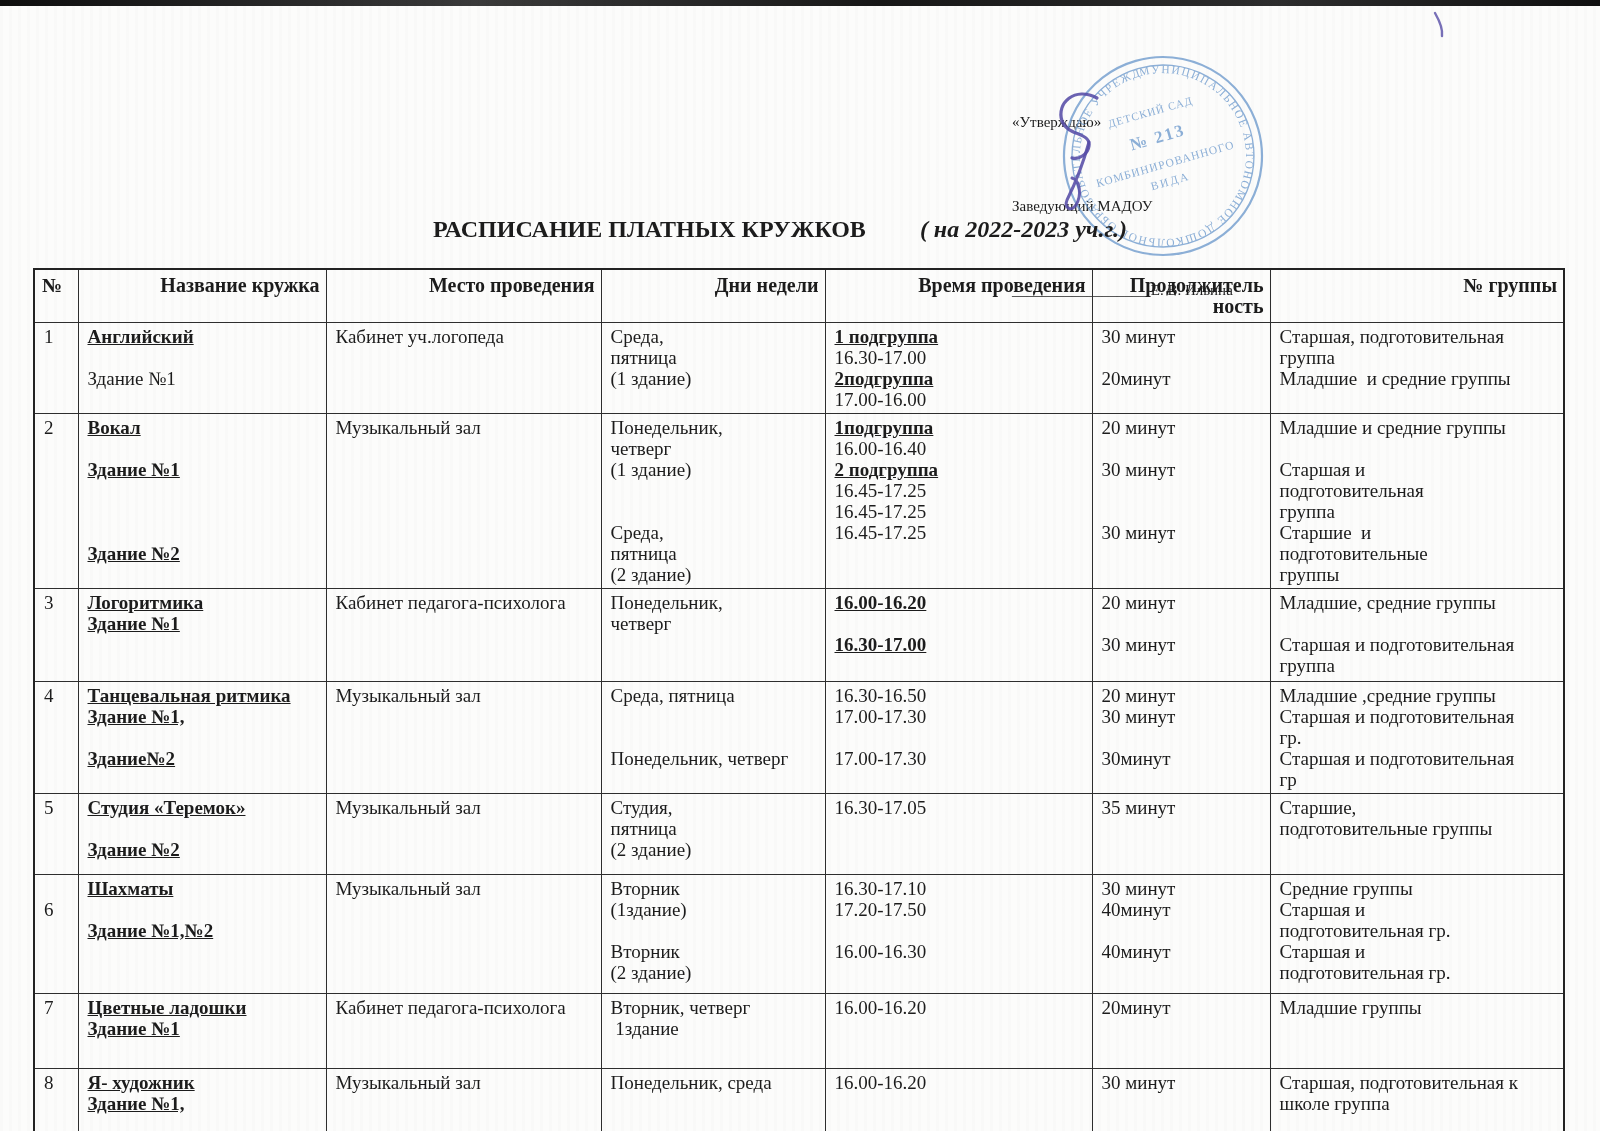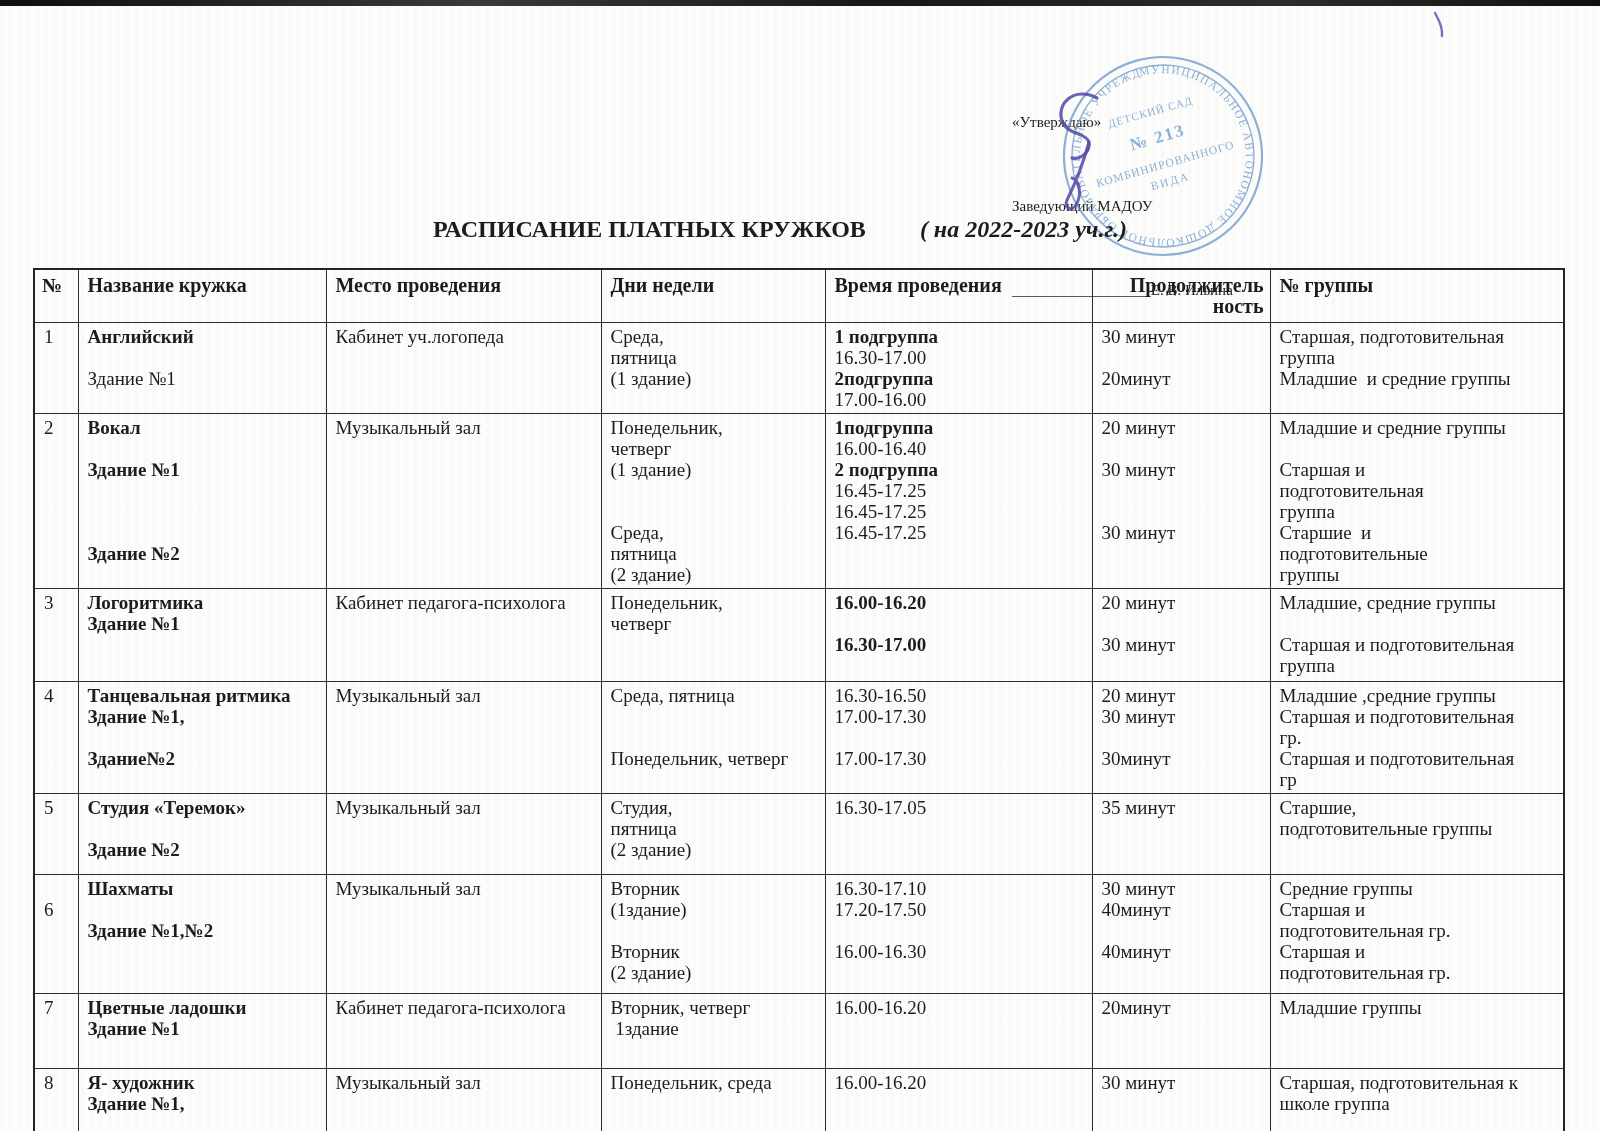--- a/index.html
+++ b/index.html
@@ -34,27 +34,27 @@
     font-size:19px;
   }
   table.schedule th,table.schedule td{
     border:1.5px solid #2e2e2e;
     vertical-align:top;
     padding:3px 6px 3px 9px;
     line-height:21px;
   }
   table.schedule{border:2px solid #232323;}
   table.schedule th{
-    font-size:20px;font-weight:bold;text-align:left;
+    font-size:20px;font-weight:bold;text-align:right;
     white-space:pre-line;height:44px;padding-top:5px;
   }
   table.schedule th:nth-child(6){text-align:right;padding-left:24px;}
   table.schedule th:nth-child(1){text-align:left;padding-left:7px;}
   td .line{min-height:21px;white-space:pre-wrap;}
-  td .line.hl{font-weight:bold;}
+  td .line.hl{font-weight:bold;text-decoration:underline;}
   tbody tr:nth-child(1) td{height:82px;}
   tbody tr:nth-child(2) td{height:168px;}
   tbody tr:nth-child(3) td{height:86px;}
   tbody tr:nth-child(4) td{height:102px;}
   tbody tr:nth-child(5) td{height:74px;}
   tbody tr:nth-child(6) td{height:112px;margin-left:40px;}
   tbody tr:nth-child(7) td{height:68px;}
   tbody tr:nth-child(8) td{height:62px;}
   .stamp-svg{position:absolute;left:1038px;top:36px;pointer-events:none;opacity:0.72;}
   .signature-svg{position:absolute;left:1045px;top:88px;pointer-events:none;}

